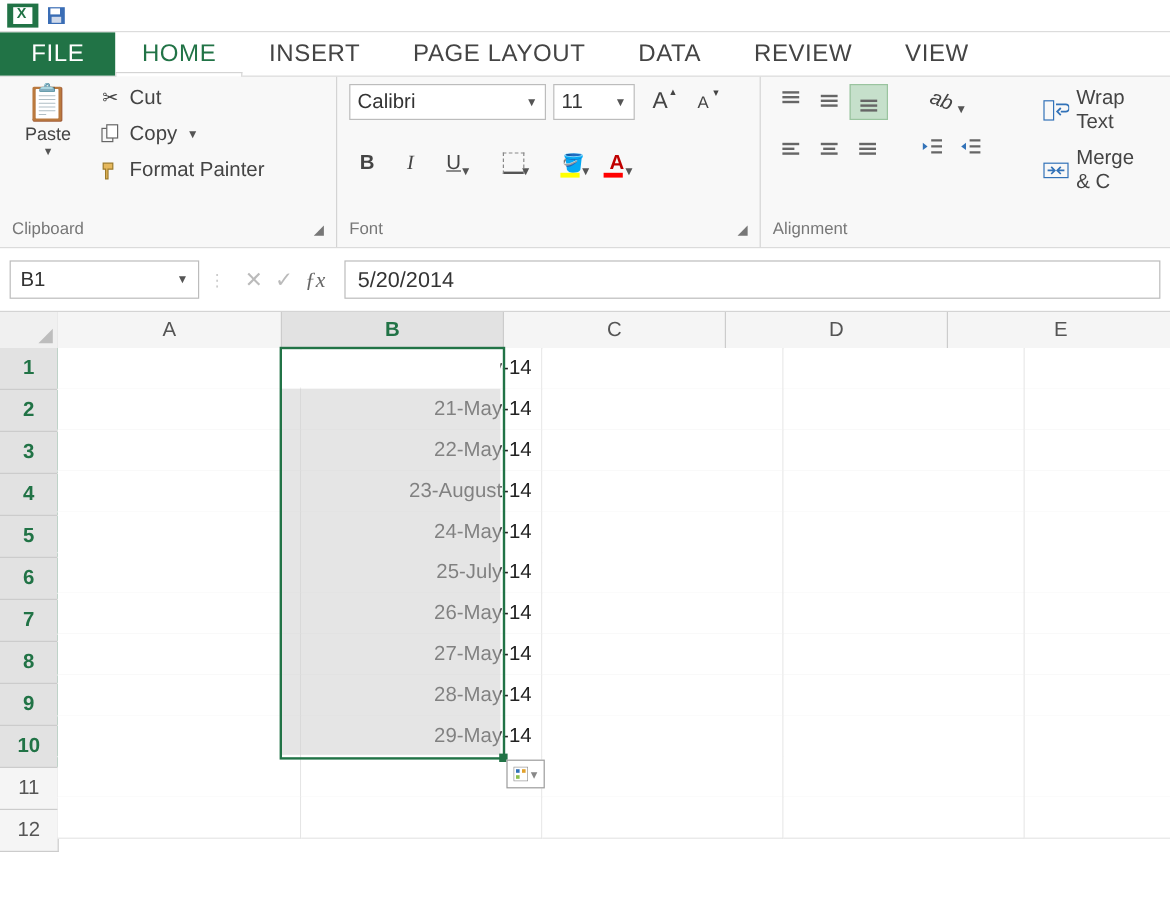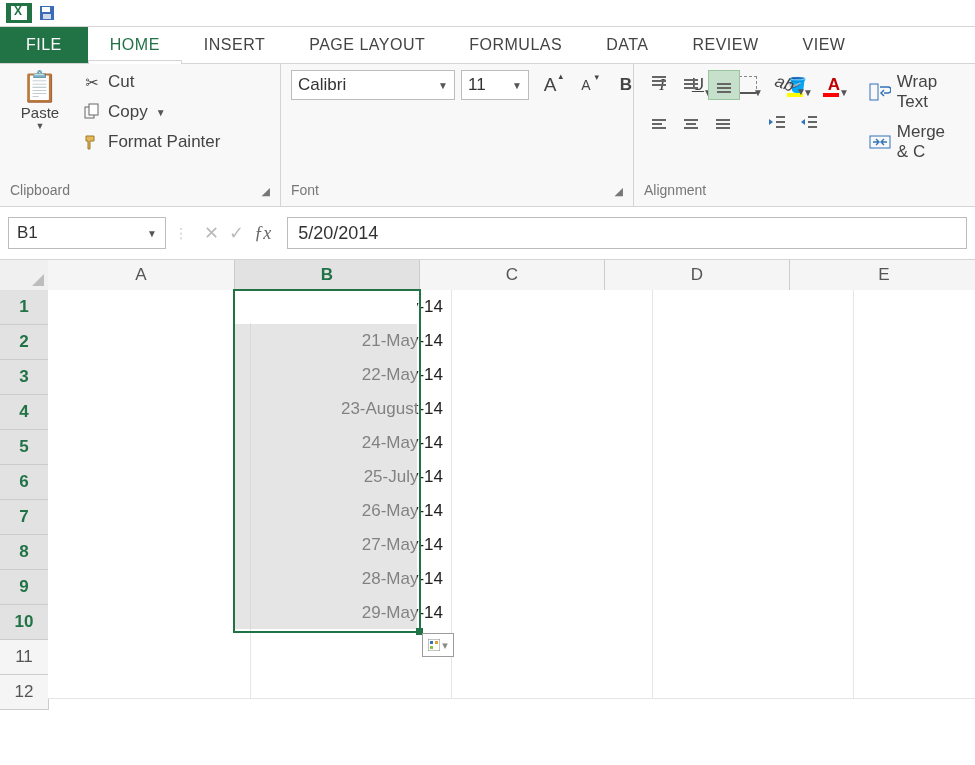--- a/index.html
+++ b/index.html
@@ -4,21 +4,21 @@
 <style>
   html,body{margin:0;padding:0;font-family:"Segoe UI","Helvetica Neue",Arial,sans-serif;font-size:14px;color:#444;background:#fff;width:975px;height:765px;overflow:hidden}
   
   .qat{height:26px;background:#fff;border-bottom:1px solid #d4d4d4;display:flex;align-items:center;padding-left:6px;gap:6px}
   .qat .brand{width:26px;height:20px;background:#217346;position:relative}
   .qat .brand::before{content:"";position:absolute;left:5px;top:3px;width:16px;height:14px;background:#fff}
   .qat .brand::after{content:"X";position:absolute;left:8px;top:1px;font-size:12px;font-weight:bold;color:#217346}
   .qat .qat-icon{width:18px;height:18px;display:inline-block}
   
   .tabs{height:36px;display:flex;align-items:stretch;background:#fff;border-bottom:1px solid #d4d4d4}
-  .tab{padding:0 22px;display:flex;align-items:center;font-size:16px;color:#444;cursor:pointer;letter-spacing:.5px}
+  .tab{padding:0 22px;display:flex;align-items:center;font-size:20px;color:#444;cursor:pointer;letter-spacing:.5px}
   .tab.file{background:#217346;color:#fff;padding:0 26px}
   .tab.active{color:#217346;position:relative}
   .tab.active::after{content:"";position:absolute;left:0;right:0;bottom:-1px;height:3px;background:#fff;border-top:1px solid #d4d4d4;border-left:1px solid #d4d4d4;border-right:1px solid #d4d4d4}
   
   .ribbon{height:142px;background:#f8f8f8;border-bottom:1px solid #d4d4d4;display:flex}
   .group{border-right:1px solid #d4d4d4;display:flex;flex-direction:column;padding:6px 10px 2px}
   .group-body{flex:1;display:flex;align-items:flex-start;gap:8px}
   .group-label{height:22px;font-size:14px;color:#777;text-align:left;position:relative}
   .group-label .dlg-launcher{position:absolute;right:0;top:3px;font-size:11px;color:#777;cursor:pointer}
   
@@ -33,21 +33,21 @@
   .caret{font-size:10px;color:#555;margin-left:2px}
   
   .font-row{display:flex;gap:6px;align-items:center}
   .combo{height:28px;border:1px solid #bcbcbc;background:#fff;display:flex;align-items:center;padding:0 6px;font-size:17px;color:#333}
   .combo .arrow{margin-left:auto;font-size:10px;color:#555;padding-left:6px}
   .combo.font{width:150px}
   .combo.size{width:54px}
   .iconbtn{width:30px;height:28px;display:inline-flex;align-items:center;justify-content:center;cursor:pointer;font-size:17px;color:#444;position:relative}
   .iconbtn .caret{position:absolute;right:0;bottom:1px}
   .iconbtn.sel{background:#c6e0cb;border:1px solid #9ac49f}
-  .font-group-body{display:flex;flex-direction:row;gap:10px}
+  .font-group-body{display:flex;flex-direction:column;gap:22px}
   
   .align-grid{display:flex;flex-direction:column;gap:10px}
   .align-row{display:flex;gap:2px}
   .align-col2{display:flex;flex-direction:column;gap:10px;margin-left:14px}
   .widebtn{display:flex;align-items:center;gap:6px;padding:2px 4px;cursor:pointer;font-size:17px;color:#444}
   
   .colorbar{position:absolute;left:4px;right:10px;bottom:2px;height:4px}
   
   .fbar-wrap{height:40px;display:flex;align-items:center;border-bottom:1px solid #d4d4d4;padding:6px 8px;gap:8px;background:#fff}
   .namebox{width:140px;height:30px;border:1px solid #bcbcbc;display:flex;align-items:center;padding:0 8px;font-size:17px;color:#333}
@@ -101,21 +101,20 @@
         <rect x="5" y="10" width="8" height="5" fill="#cfd9ea"></rect>
       </svg>
   </span>
 </div>
 
 <div class="tabs">
   <div class="tab file">FILE</div>
   <div class="tab active">HOME</div>
   <div class="tab">INSERT</div>
   <div class="tab">PAGE LAYOUT</div>
-  <div class="tab">FORMULAS</div>
   <div class="tab">DATA</div>
   <div class="tab">REVIEW</div>
   <div class="tab">VIEW</div>
 </div>
 
 <div class="ribbon">
 
   <div class="group" style="width:260px">
     <div class="group-body">
       <div class="bigbtn">

